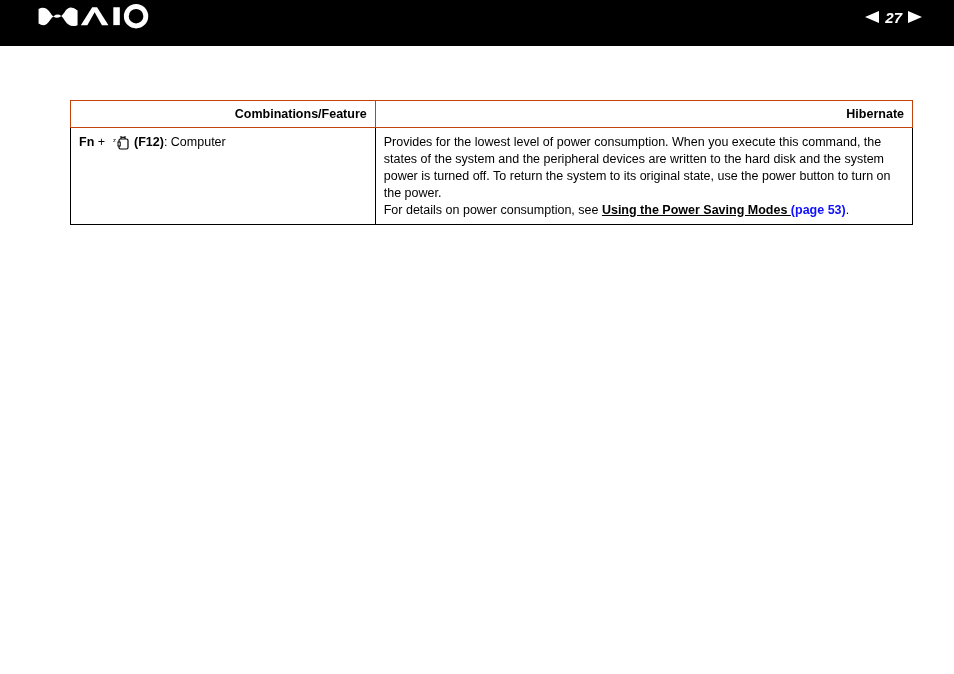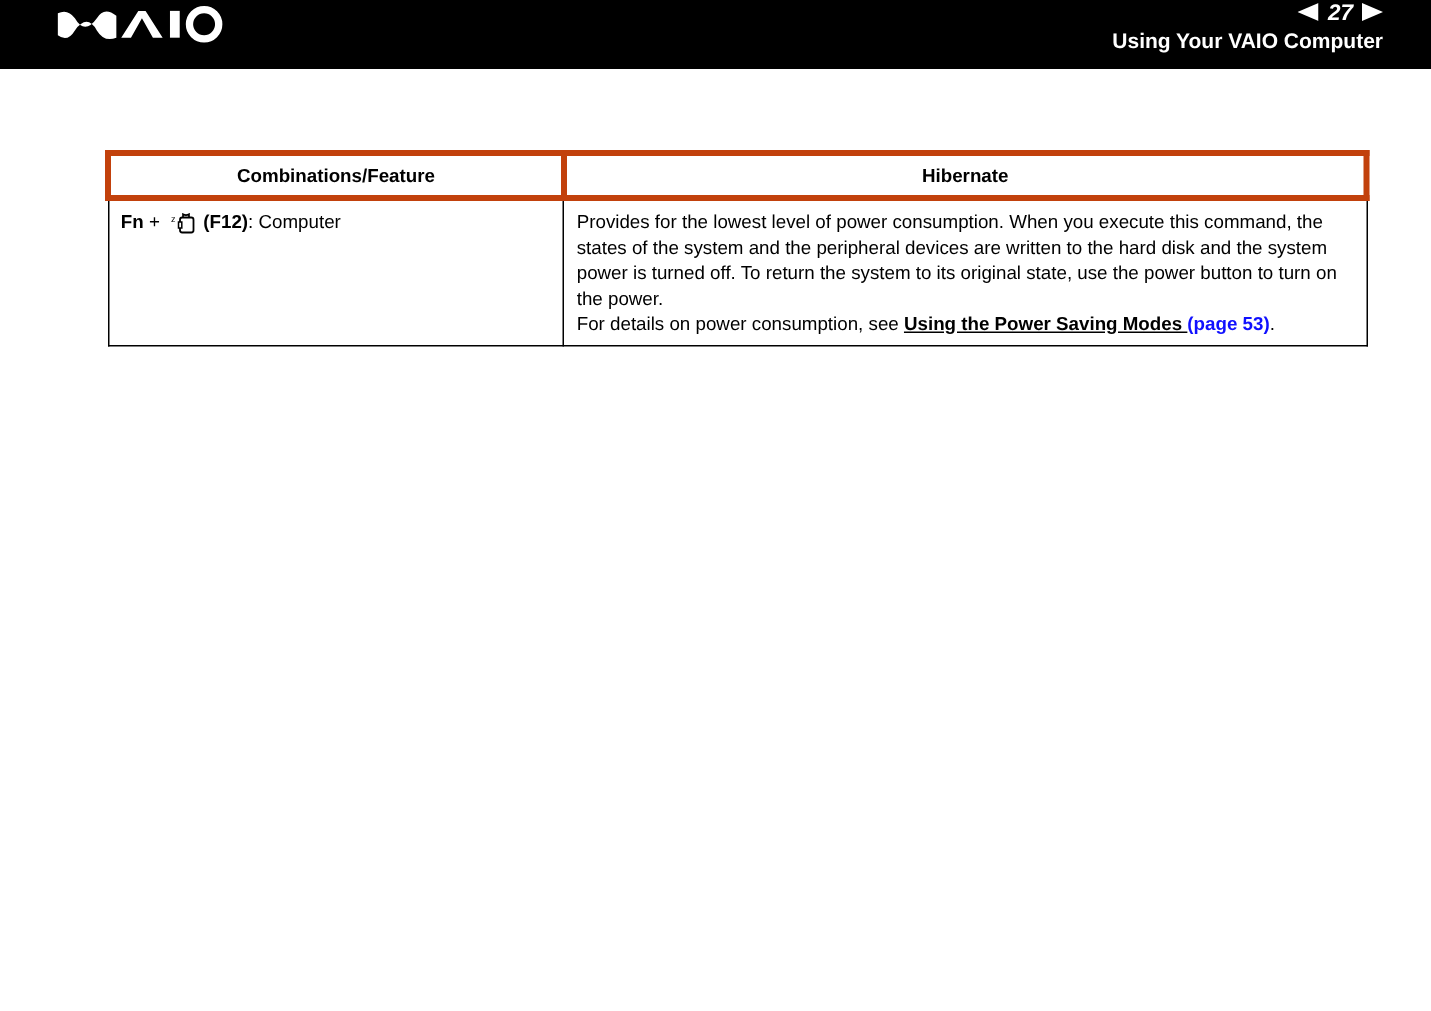--- a/index.html
+++ b/index.html
@@ -22,24 +22,24 @@
   .arrow svg { display:block; }
   .section-title { font-weight: bold; font-size: 14px; margin-top: 2px; }
   .content { padding: 54px 40px 0 70px; }
   table.feat {
     width: 843px;
     border-collapse: collapse;
     border: 1px solid #000;
     font-size: 12.5px;
   }
   table.feat th {
-    text-align: center;
+    text-align: right;
     font-weight: bold;
     padding: 6px 8px;
-    border: 4px solid #c2410c;
+    border: 1px solid #c2410c;
     background: #fff;
   }
   table.feat td {
     vertical-align: top;
     padding: 6px 8px;
     border: 1px solid #000;
     line-height: 1.35;
     margin-left: 36px;
   }
   .col-left { width: 305px; }
@@ -71,21 +71,20 @@
             <polygon points="14,0 14,12 0,6" fill="#fff"></polygon>
           </svg>
       </span>
       <span>27</span>
       <span class="arrow">
         <svg width="14" height="12" viewBox="0 0 14 12">
             <polygon points="0,0 0,12 14,6" fill="#fff"></polygon>
           </svg>
       </span>
     </div>
-    <div class="section-title">Using Your VAIO Computer</div>
   </div>
 </div>
 
 <div class="content">
   <table class="feat">
     <thead>
       <tr>
         <th class="col-left">Combinations/Feature</th>
         <th class="col-right">Hibernate</th>
       </tr>

